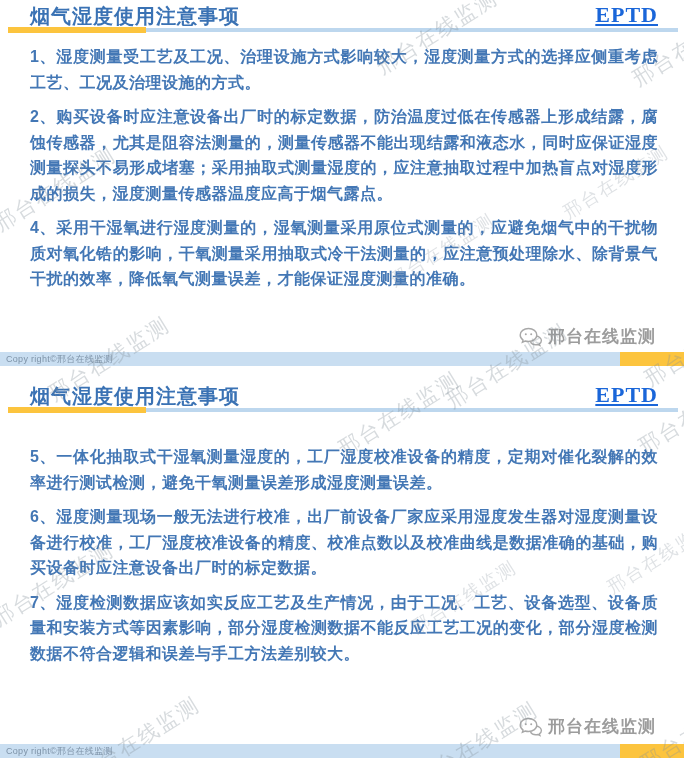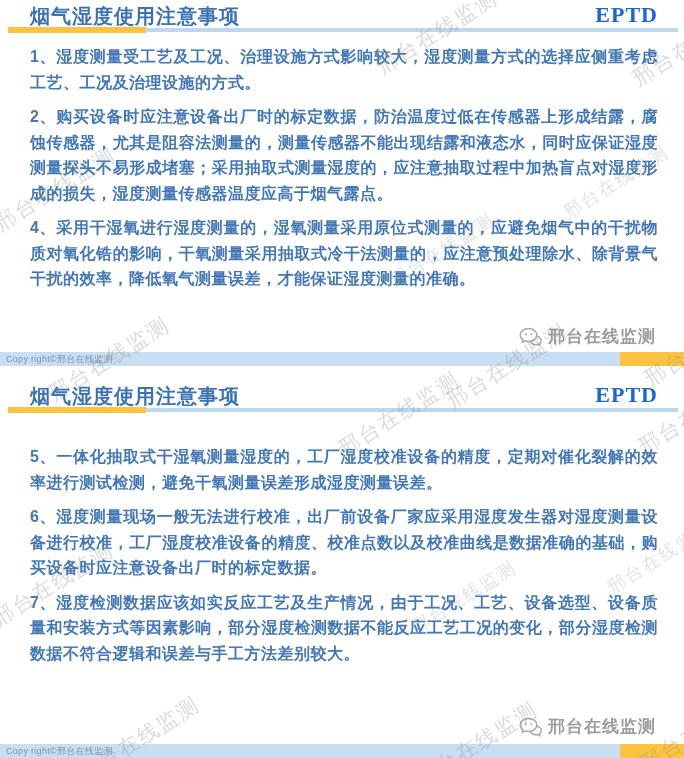--- a/index.html
+++ b/index.html
@@ -17,20 +17,21 @@
   .slide-title {
     position:absolute; left:30px; top:3px;
     font-size:20px; font-weight:bold; letter-spacing:1px;
     color:#3a72b4;
   }
   .eptd-logo {
     position:absolute; right:26px; top:2px;
     font-family:"Liberation Serif", serif;
     font-size:22px; font-weight:bold; letter-spacing:1px;
     color:#1a66d9;
+    text-decoration:underline;
   }
   .header-line {
     position:absolute; left:8px; top:27px; width:670px; height:6px;
     display:flex; align-items:flex-start;
   }
   .header-line .seg-yellow { width:138px; height:6px; background:#fcc43e; }
   .header-line .seg-blue   { flex:1; height:4px; margin-top:1px; background:#bdd7ee; }
 
   .slide-body {
     position:absolute; left:30px; right:26px; top:44px;

